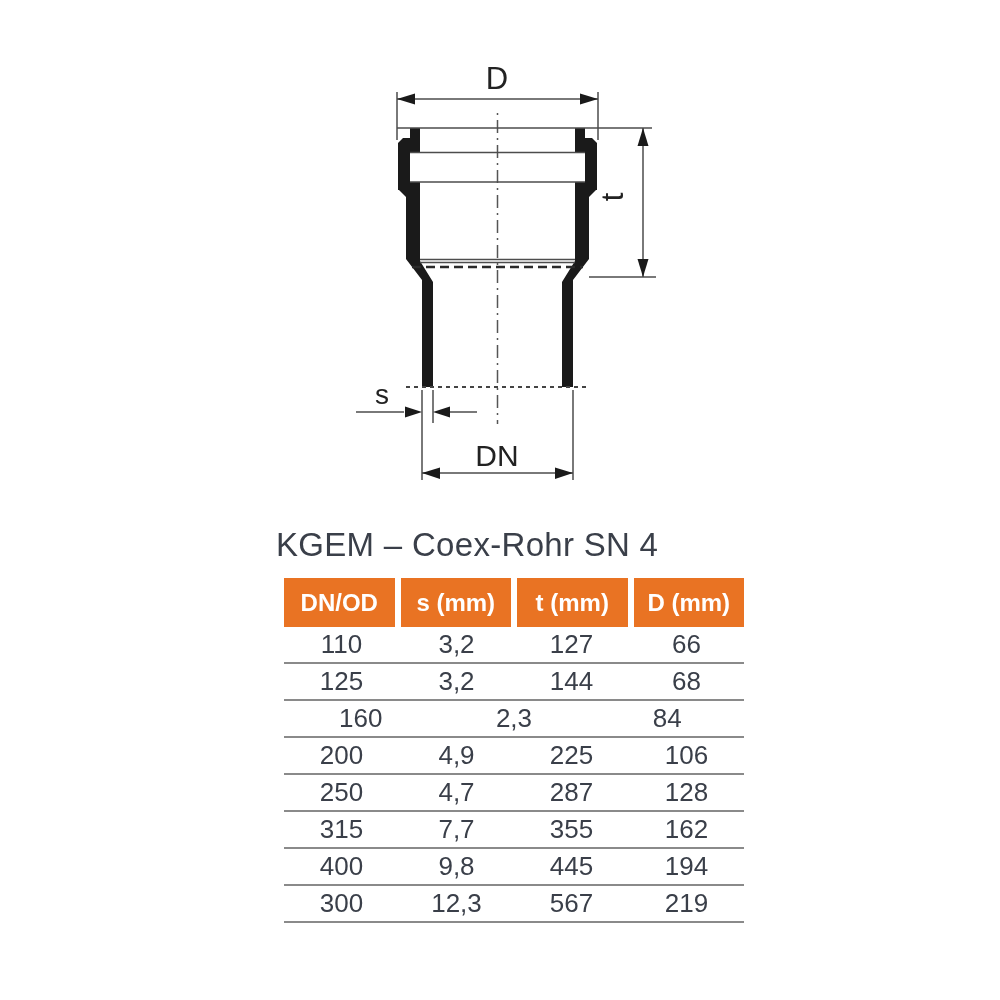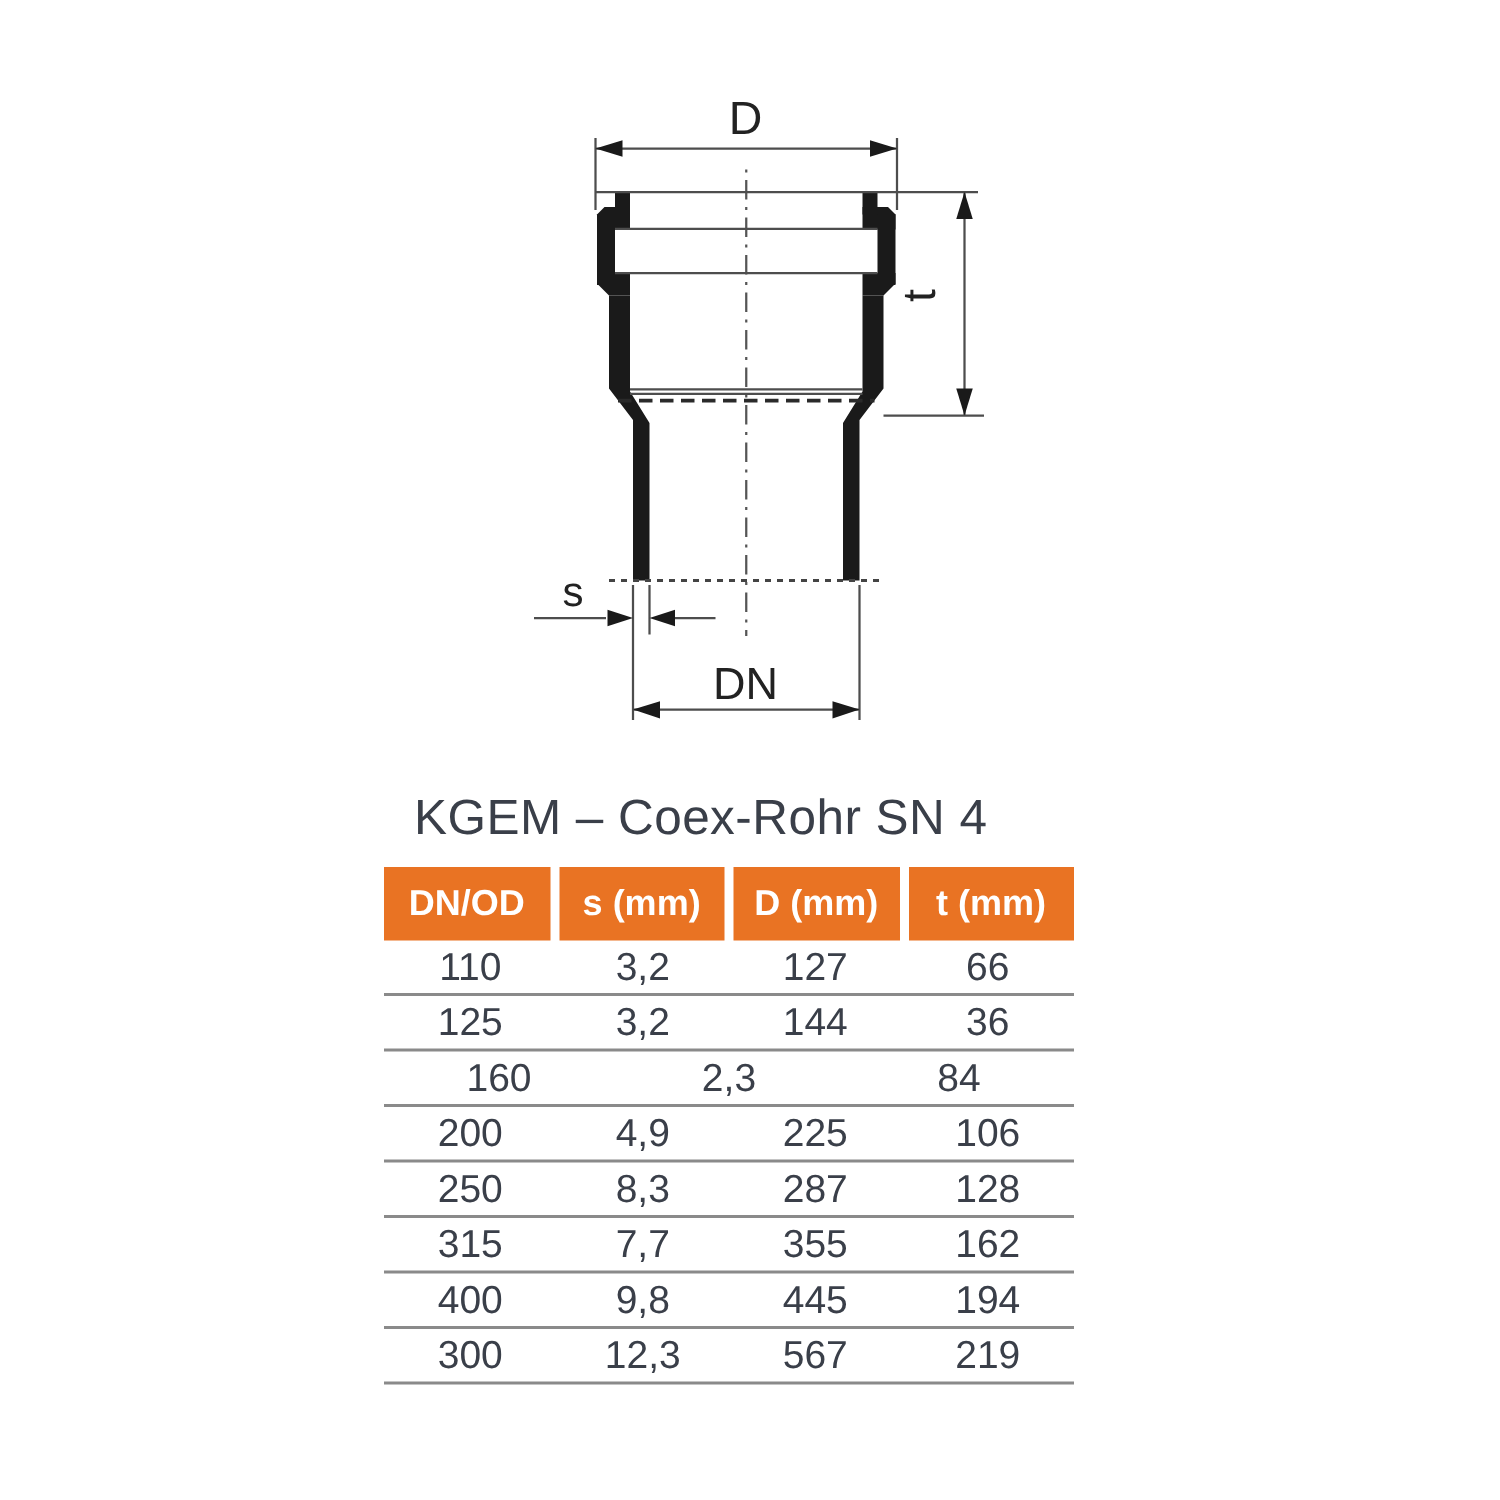--- a/index.html
+++ b/index.html
@@ -12,21 +12,21 @@
   }
   #drawing{position:absolute;left:0;top:0;}
   #table-title{
     position:absolute;left:264px;top:528px;
     font-size:33px;line-height:34px;
     color:#3A3F49;letter-spacing:0.3px;
     white-space:nowrap;
     margin-left:12px;
   }
   #spec-table{
-    position:absolute;left:256px;top:578px;width:460px;
+    position:absolute;left:284px;top:578px;width:460px;
   }
   .thead{display:flex;gap:6px;height:49px;}
   .th{
     flex:1;background:#E97323;color:#ffffff;
     font-size:24px;font-weight:bold;
     display:flex;align-items:center;justify-content:center;
     white-space:nowrap;
   }
   .tbody{width:100%;}
   .trow{
@@ -108,50 +108,50 @@
     <path fill="#1A1A1A" d="M573,473 L555,467.5 L555,479 Z"></path>
     <text class="dimlbl" x="497" y="466" font-size="30" text-anchor="middle">DN</text>
   </svg>
 
   <div id="table-title">KGEM – Coex-Rohr SN 4</div>
 
   <div id="spec-table">
     <div class="thead">
       <div class="th">DN/OD</div>
       <div class="th">s (mm)</div>
+      <div class="th">t (mm)</div>
       <div class="th">D (mm)</div>
-      <div class="th">t (mm)</div>
     </div>
     <div class="tbody">
       <div class="trow">
         <div class="td">110</div>
         <div class="td">3,2</div>
         <div class="td">127</div>
         <div class="td">66</div>
       </div>
       <div class="trow">
         <div class="td">125</div>
         <div class="td">3,2</div>
         <div class="td">144</div>
-        <div class="td">36</div>
+        <div class="td">68</div>
       </div>
       <div class="trow">
         <div class="td">160</div>
         <div class="td">2,3</div>
         <div class="td">84</div>
       </div>
       <div class="trow">
         <div class="td">200</div>
         <div class="td">4,9</div>
         <div class="td">225</div>
         <div class="td">106</div>
       </div>
       <div class="trow">
         <div class="td">250</div>
-        <div class="td">8,3</div>
+        <div class="td">4,7</div>
         <div class="td">287</div>
         <div class="td">128</div>
       </div>
       <div class="trow">
         <div class="td">315</div>
         <div class="td">7,7</div>
         <div class="td">355</div>
         <div class="td">162</div>
       </div>
       <div class="trow">

